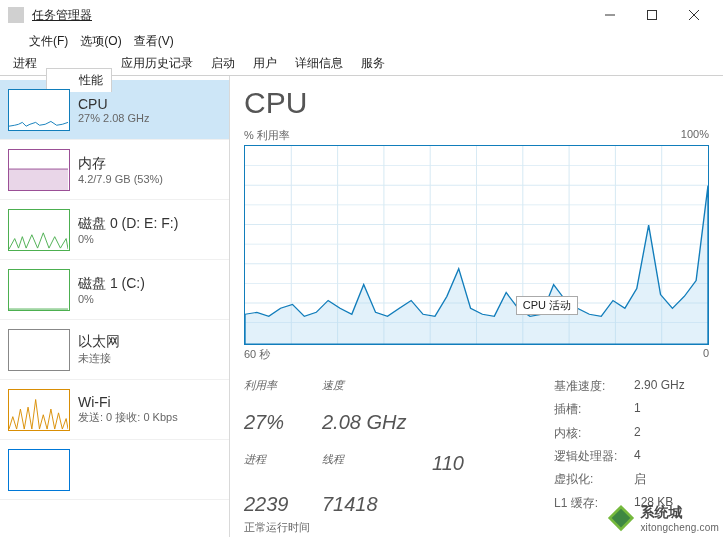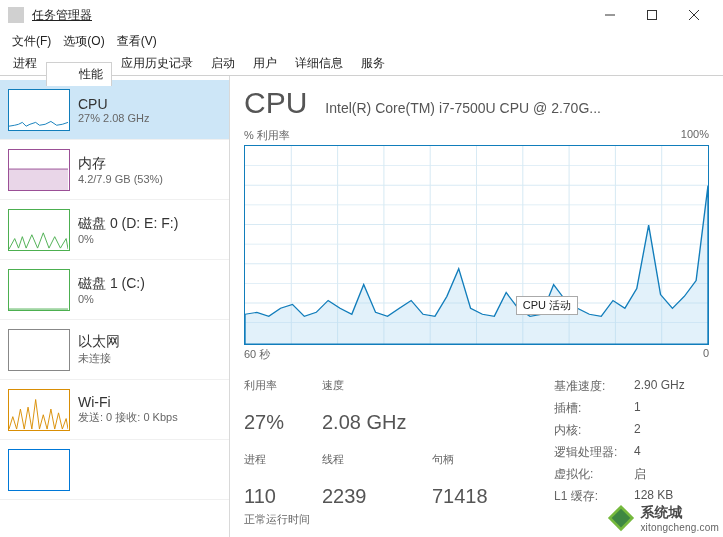--- a/index.html
+++ b/index.html
@@ -7,27 +7,27 @@
 
 
 .titlebar { height: 30px; display: flex; align-items: center; padding: 0 8px; }
 .titlebar .app-icon { width: 16px; height: 16px; background: #d0d0d0; margin-right: 8px; }
 .titlebar .title { flex: 1; font-size: 12px; text-decoration: underline; }
 .titlebar .win-btns { display: flex; gap: 0; }
 .titlebar .win-btn { width: 42px; height: 28px; display: flex; align-items: center; justify-content: center; cursor: pointer; }
 .titlebar .win-btn svg { width: 10px; height: 10px; stroke: #333; stroke-width: 1; fill: none; }
 
 
-.menubar { height: 22px; display: flex; align-items: center; padding: 0 6px; font-size: 12px; }
+.menubar { height: 22px; display: flex; align-items: center; padding: 0 6px; font-size: 12px; margin-left: 17px; }
 .menubar .menu-item { padding: 2px 6px; cursor: default; }
 
 
 .tabbar { height: 24px; display: flex; align-items: flex-end; padding: 0 4px; border-bottom: 1px solid #d0d0d0; font-size: 12px; }
 .tabbar .tab { padding: 3px 8px; cursor: default; border: 1px solid transparent; border-bottom: none; }
-.tabbar .tab.active { border-color: #d0d0d0; background: #fff; position: relative; top: 11px; padding-left: 32px; }
+.tabbar .tab.active { border-color: #d0d0d0; background: #fff; position: relative; top: 17px; padding-left: 32px; }
 
 
 .body { display: flex; height: calc(537px - 30px - 22px - 24px); }
 
 
 .sidebar { width: 230px; border-right: 1px solid #d9d9d9; overflow-y: auto; padding: 4px 0; }
 .side-item { display: flex; align-items: center; height: 60px; padding: 4px 8px; cursor: default; border-bottom: 1px solid #f0f0f0; }
 .side-item.selected { background: #cde6f7; }
 .side-thumb { width: 62px; height: 42px; border: 1px solid #888; background: #fff; margin-right: 8px; position: relative; overflow: hidden; }
 .side-thumb.mem { border-color: #9b4f96; }
@@ -48,21 +48,21 @@
 .main-header .model { font-size: 14px; color: #555; white-space: nowrap; overflow: hidden; text-overflow: ellipsis; flex:1; }
 
 .chart-labels { display:flex; justify-content: space-between; font-size: 11px; color:#666; margin-bottom:2px; }
 .chart { height: 200px; border: 1px solid #117dbb; background: #fff; position: relative; }
 .chart .grid line { stroke: #d8eaf4; stroke-width: 1; }
 .chart .series { stroke: #117dbb; stroke-width:1.3; fill: rgba(173,216,240,0.35); }
 .chart .tooltip { position:absolute; right: 130px; top: 150px; background: #fff; border:1px solid #aaa; padding:1px 6px; font-size: 11px; }
 .chart-xlabels { display:flex; justify-content: space-between; font-size:11px; color:#666; margin-top:2px; margin-bottom:16px;}
 
 .stats { display:flex; gap: 24px; }
-.stats-left { display:grid; grid-template-columns: 78px 110px 98px; row-gap: 18px; }
+.stats-left { display:grid; grid-template-columns: 78px 110px 98px; row-gap: 18px; font-style: italic; }
 .stats-left .lbl { font-size:11px; color:#666; }
 .stats-left .val { font-size:20px; color:#555; }
 .stats-right { display:grid; grid-template-columns: 72px auto; column-gap: 8px; row-gap: 2px; font-size:12px; color:#555; }
 .stats-right .rlbl { color:#666; }
 
 .runtime-row { font-size:11px; color:#666; margin-top:4px; }
 
 
 .watermark { position:absolute; right:4px; bottom:4px; display:flex; align-items:center; font-size:14px; color:#3a3a3a; opacity:.92; }
 .watermark .logo { width:30px; height:30px; margin-right:4px; }
@@ -185,21 +185,20 @@
 
     <div class="side-item">
       <div class="side-thumb bt"></div>
     </div>
 
   </div>
 
   <div class="main">
     <div class="main-header">
       <div class="big">CPU</div>
-      <div class="model">Intel(R) Core(TM) i7-7500U CPU @ 2.70G...</div>
     </div>
 
     <div class="chart-labels">
       <span>% 利用率</span>
       <span>100%</span>
     </div>
 
     <div class="chart">
       <svg width="100%" height="100%" viewBox="0 0 440 222" preserveAspectRatio="none">
         <g class="grid">
@@ -235,21 +234,20 @@
     <div class="stats">
       <div class="stats-left">
         <div class="lbl">利用率</div>
         <div class="lbl">速度</div>
         <div class="lbl"></div>
         <div class="val">27%</div>
         <div class="val">2.08 GHz</div>
         <div class="val"></div>
         <div class="lbl">进程</div>
         <div class="lbl">线程</div>
-        <div class="lbl">句柄</div>
         <div class="val">110</div>
         <div class="val">2239</div>
         <div class="val">71418</div>
       </div>
       <div class="stats-right">
         <div class="rlbl">基准速度:</div>
         <div>2.90 GHz</div>
         <div class="rlbl">插槽:</div>
         <div>1</div>
         <div class="rlbl">内核:</div>

